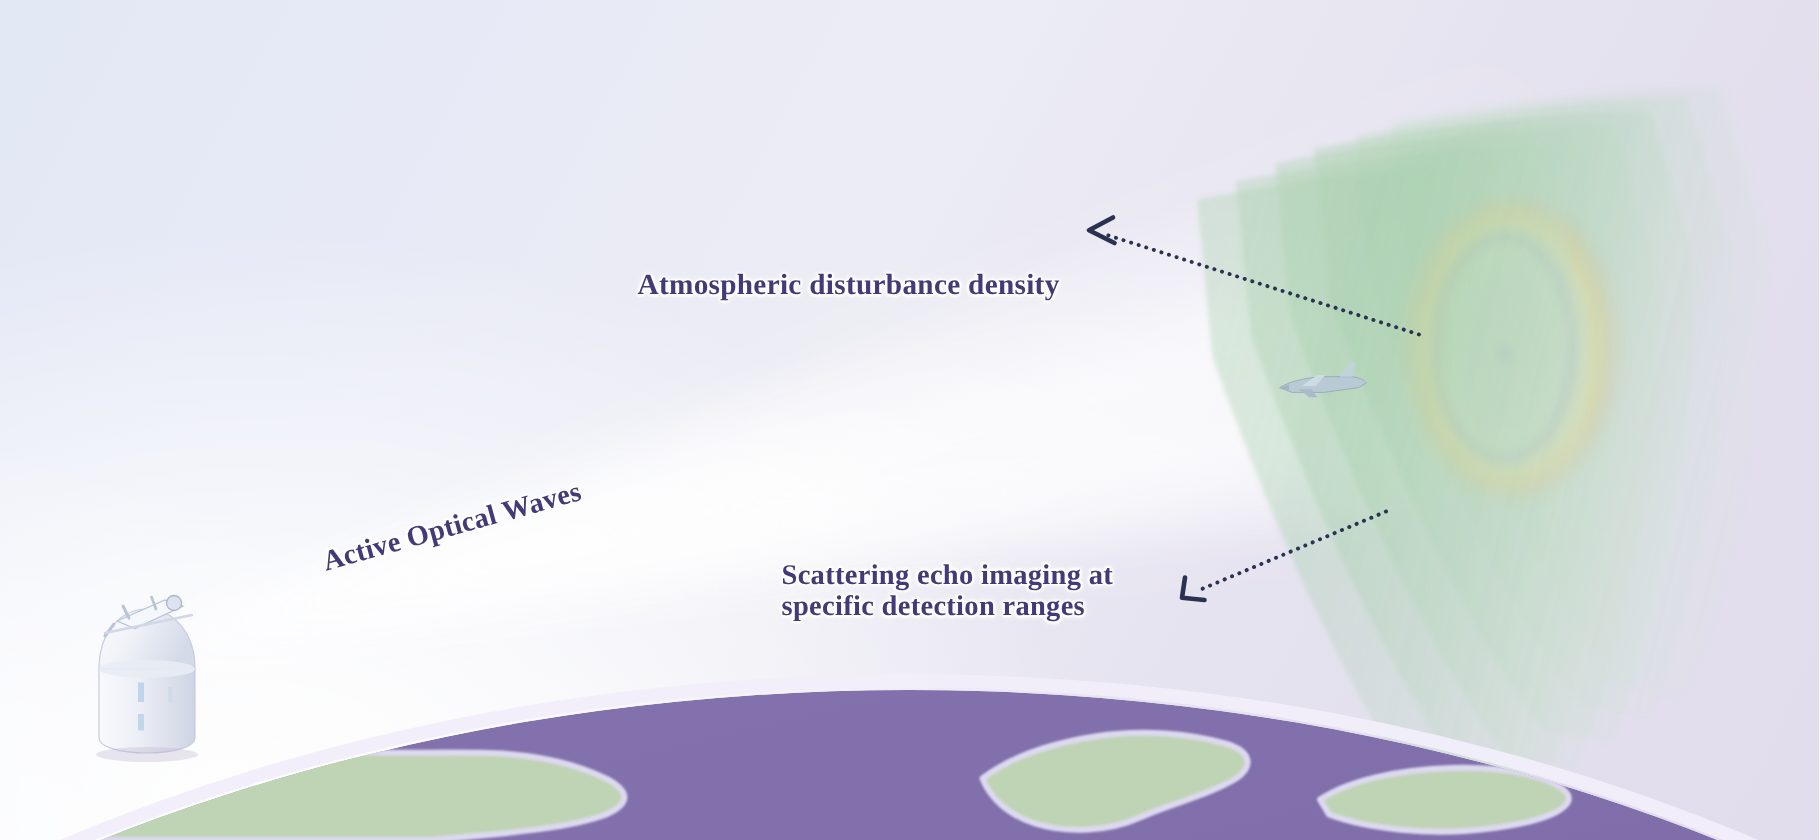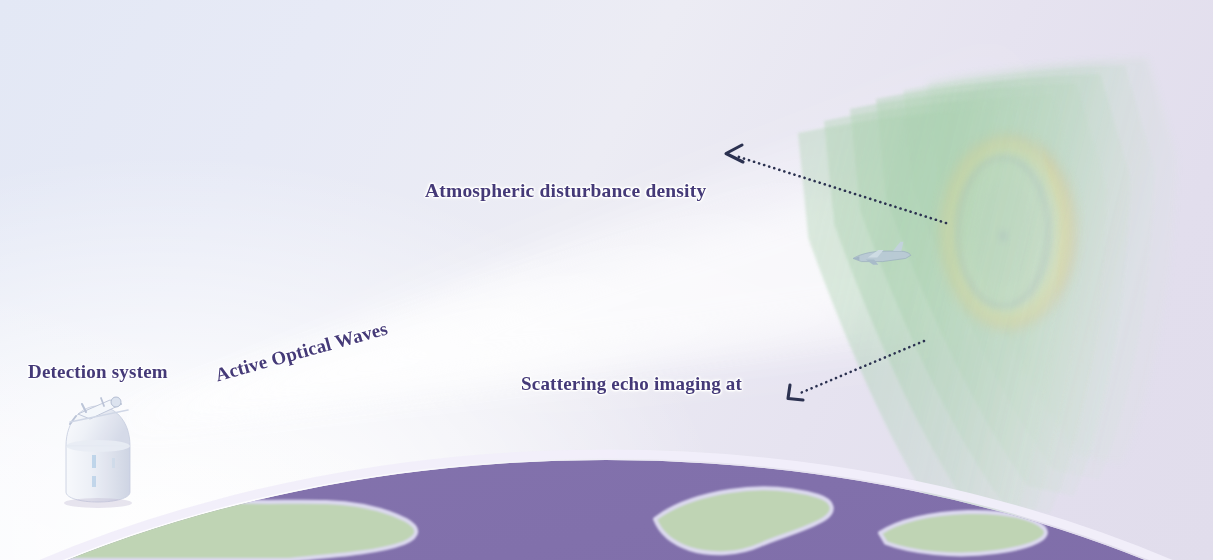--- a/index.html
+++ b/index.html
@@ -232,19 +232,19 @@
       <ellipse cx="98" cy="503" rx="34" ry="5" fill="#b9b2cf" opacity="0.35"></ellipse>
     </g>
   </svg>
 
   <div class="lbl" id="lbl-atmos">
     <div>Atmospheric disturbance density</div>
   </div>
 
   <div class="lbl" id="lbl-scatter">
     <div>Scattering echo imaging at</div>
+    <div>specific detection ranges</div>
   </div>
 
-  <div class="lbl" id="lbl-detect">Detection system</div>
 
   <div class="lbl" id="lbl-waves">Active Optical Waves</div>
 
 </div>
 
 </body></html>

